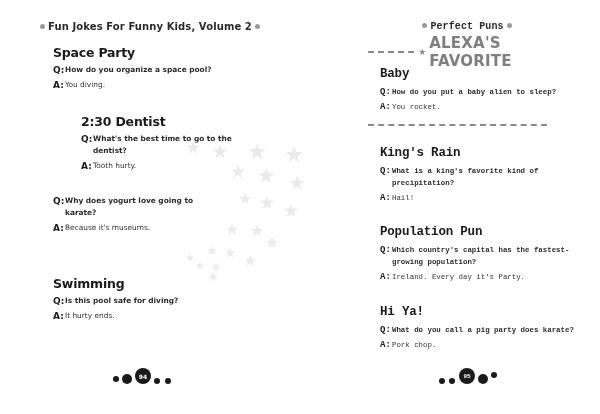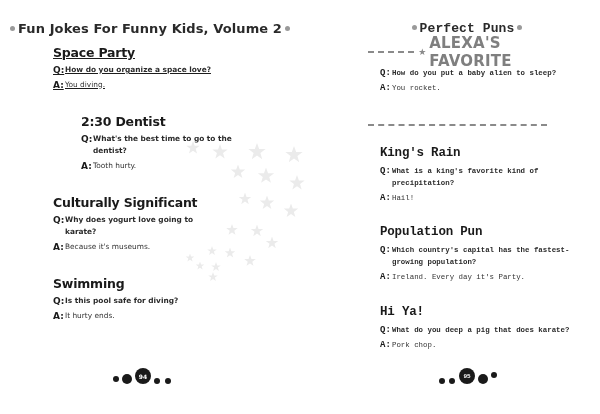--- a/index.html
+++ b/index.html
@@ -2,21 +2,21 @@
 <html><head>
   <meta charset="utf-8">
   <style>
     html, body { margin: 0; padding: 0; }
     body { width: 600px; height: 414px; background: #ffffff; position: relative; overflow: hidden;
       font-family: "DejaVu Sans", sans-serif; color: #1c1c1c; }
     .page { position: absolute; top: 0; height: 414px; }
     .page.left { left: 0; width: 300px; }
     .page.right { left: 312px; width: 300px; font-family: Liberation Mono, monospace; }
     .running-head { position: absolute; top: 21px; left: 0; width: 100%; text-align: center;
-      font-size: 13px; font-weight: bold; color: #2a2a2a; letter-spacing: 0.1px; }
+      font-size: 10px; font-weight: bold; color: #2a2a2a; letter-spacing: 0.1px; }
     .running-head .dot { display: inline-block; width: 5px; height: 5px; border-radius: 50%; background: #9a9a9a;
       vertical-align: middle; margin: 0 3px; position: relative; top: -1px; }
     .joke { position: absolute; left: 53px; width: 190px; }
     .page.right .joke { left: 68px; width: 190px; }
     .joke-title { font-size: 12.5px; font-weight: bold; color: #1a1a1a; line-height: 15px; margin-bottom: 4px; letter-spacing: -0.2px; }
     .qa { font-size: 7.4px; line-height: 12px; display: flex; margin-bottom: 2.5px; }
     .qa .lbl { font-weight: bold; font-size: 9px; width: 12px; flex: none; color: #1a1a1a; }
     .qa.q .txt { font-weight: bold; color: #2a2a2a; }
     .qa.a .txt { color: #333; }
     .fav-row { position: absolute; left: 368px; top: 45px; width: 180px; height: 14px; display: flex; align-items: center; }
@@ -58,46 +58,45 @@
     <use href="#st" transform="translate(216,267) scale(1.0)"></use>
     <use href="#st" transform="translate(213,277) scale(1.0)"></use>
   </g>
 </svg>
 
 <div class="page left">
   <div class="running-head">
     <span class="dot"></span><span>Fun Jokes For Funny Kids, Volume 2</span><span class="dot"></span>
   </div>
 
-  <div class="joke" style="top:45px;text-decoration:underline;">
+  <div class="joke" style="top:45px;">
     <div class="joke-title">Space Party</div>
     <div class="qa q">
         <span class="lbl">Q:</span>
-        <span class="txt">How do you organize a space love?</span>
+        <span class="txt">How do you organize a space pool?</span>
       </div>
     <div class="qa a">
         <span class="lbl">A:</span>
         <span class="txt">You diving.</span>
       </div>
   </div>
 
   <div class="joke" style="top:114px;margin-left:28px;">
     <div class="joke-title">2:30 Dentist</div>
     <div class="qa q" style="width:160px;">
         <span class="lbl">Q:</span>
         <span class="txt">What's the best time to go to the dentist?</span>
       </div>
     <div class="qa a">
         <span class="lbl">A:</span>
         <span class="txt">Tooth hurty.</span>
       </div>
   </div>
 
   <div class="joke" style="top:195px;">
-    <div class="joke-title">Culturally Significant</div>
     <div class="qa q" style="width:160px;">
         <span class="lbl">Q:</span>
         <span class="txt">Why does yogurt love going to karate?</span>
       </div>
     <div class="qa a">
         <span class="lbl">A:</span>
         <span class="txt">Because it's museums.</span>
       </div>
   </div>
 
@@ -121,20 +120,21 @@
     <span class="pn-dot" style="left:62px; top:12px; width:6px; height:6px;"></span>
   </div>
 </div>
 
 <div class="page right">
   <div class="running-head" style="left:5px;">
     <span class="dot"></span><span>Perfect Puns</span><span class="dot"></span>
   </div>
 
   <div class="joke" style="top:67px;">
+    <div class="joke-title">Baby</div>
     <div class="qa q">
         <span class="lbl">Q:</span>
         <span class="txt">How do you put a baby alien to sleep?</span>
       </div>
     <div class="qa a">
         <span class="lbl">A:</span>
         <span class="txt">You rocket.</span>
       </div>
   </div>
 
@@ -159,21 +159,21 @@
     <div class="qa a">
         <span class="lbl">A:</span>
         <span class="txt">Ireland. Every day it's Party.</span>
       </div>
   </div>
 
   <div class="joke" style="top:305px;">
     <div class="joke-title">Hi Ya!</div>
     <div class="qa q" style="width:200px;">
         <span class="lbl">Q:</span>
-        <span class="txt">What do you deep a pig that does karate?</span>
+        <span class="txt">What do you call a pig party does karate?</span>
       </div>
     <div class="qa a">
         <span class="lbl">A:</span>
         <span class="txt">Pork chop.</span>
       </div>
   </div>
 
   <div class="pagenum" style="left:117px;">
     <span class="pn-dot" style="left:10px; top:12px; width:6px; height:6px;"></span>
     <span class="pn-dot" style="left:20px; top:12px; width:6px; height:6px;"></span>

